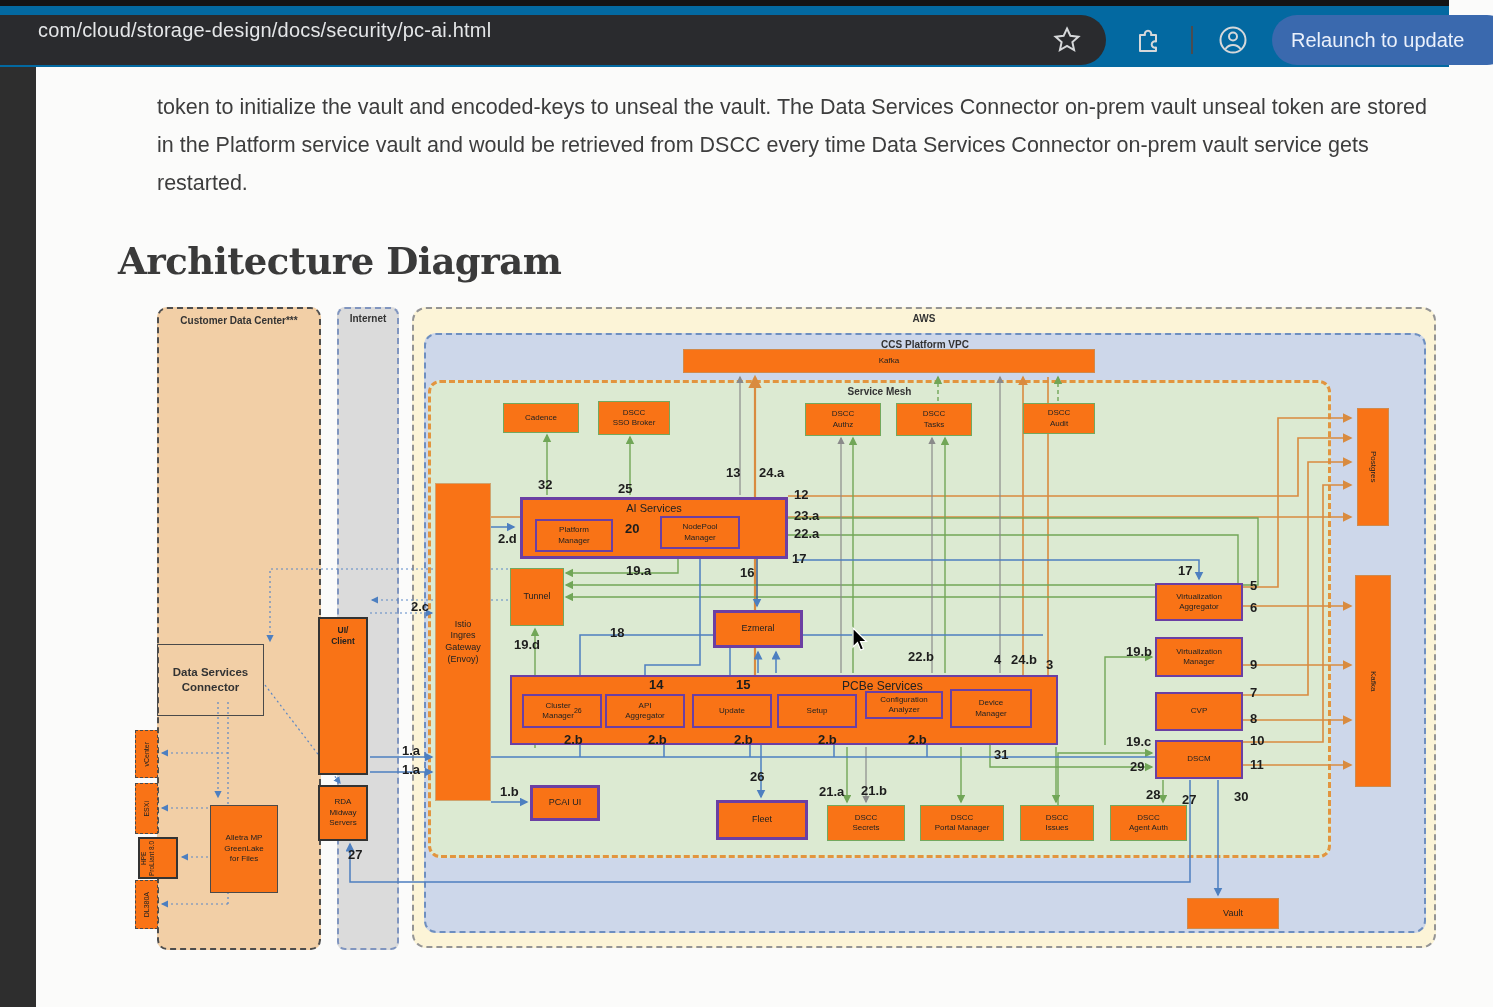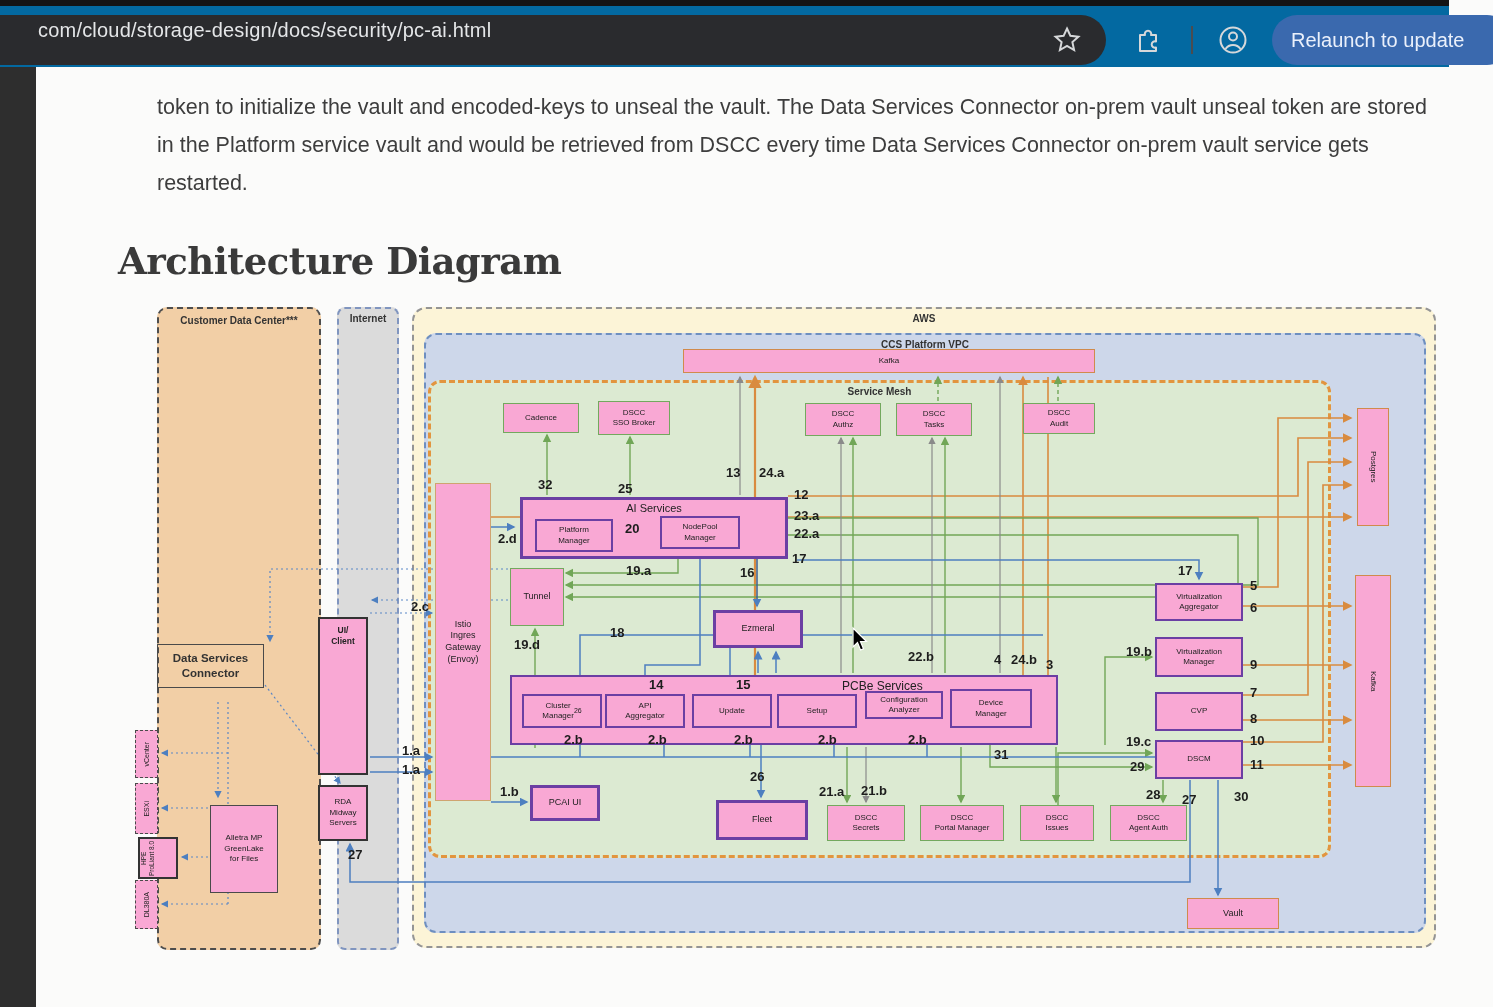--- a/index.html
+++ b/index.html
@@ -16,21 +16,21 @@
             padding-left:19px;box-sizing:border-box;}
   
   #sidestrip{position:absolute;left:0;top:67px;width:36px;height:940px;background:#2e2e2e;}
   #para{position:absolute;left:157px;top:66px;width:1272px;font-size:21.5px;line-height:38px;color:#3d3d3d;}
   #heading{position:absolute;left:118px;top:214px;font-family:"DejaVu Serif",serif;font-weight:bold;
            font-size:37px;color:#3a3a3a;letter-spacing:-.5px;}
   
   #diagram{position:absolute;left:118px;top:295px;width:1296px;height:660px;font-family:"Liberation Sans",sans-serif;}
   .zone{position:absolute;box-sizing:border-box;margin-left:24px;}
   .zlabel{position:absolute;left:50%;transform:translateX(-50%);top:4px;font-size:10px;font-weight:bold;color:#333;white-space:nowrap;}
-  .b{position:absolute;background:#f9a8d4;box-sizing:border-box;display:flex;align-items:center;justify-content:center;
+  .b{position:absolute;background:#f97316;box-sizing:border-box;display:flex;align-items:center;justify-content:center;
      text-align:center;font-size:8px;color:#222;line-height:1.3;white-space:pre-line;}
   .green{border:1.5px solid #73a85e}
   .purple{border:3px solid #6b3fa3}
   .purple2{border:2.5px solid #6b3fa3}
   .orangeb{border:1.5px solid #d08a4c}
   .dark{border:1.5px solid #4a4a4a}
   .dashedb{border:1.5px dashed #4a4a4a}
   .vccw{writing-mode:vertical-rl;transform:rotate(180deg);font-size:7px;}
   .vcw{writing-mode:vertical-rl;font-size:8px;}
   .lbl{position:absolute;font-size:13px;font-weight:bold;color:#1d1d1d;white-space:nowrap;}
@@ -244,21 +244,21 @@
     <div class="b purple2" style="left:1037px;top:445px;width:88px;height:39px">DSCM</div>
 
     <div class="b orangeb" style="left:1239px;top:113px;width:32px;height:118px">
       <span class="vcw">Postgres</span>
     </div>
     <div class="b orangeb" style="left:1237px;top:280px;width:36px;height:212px">
       <span class="vcw">Kafka</span>
     </div>
     <div class="b orangeb" style="left:1069px;top:603px;width:92px;height:31px;font-size:9px">Vault</div>
 
-    <div class="b dark" style="left:39px;top:349px;width:107px;height:44px;background:transparent;font-size:11.5px;font-weight:bold;color:#333">Data Services
+    <div class="b dark" style="left:39px;top:349px;width:107px;height:72px;background:transparent;font-size:11.5px;font-weight:bold;color:#333">Data Services
 Connector</div>
     <div class="b dashedb" style="left:17px;top:435px;width:23px;height:48px">
       <span class="vccw">vCenter</span>
     </div>
     <div class="b dashedb" style="left:17px;top:488px;width:23px;height:51px">
       <span class="vccw">ESXi</span>
     </div>
     <div class="b" style="left:20px;top:542px;width:40px;height:42px;border:2px solid #333">
       <span class="vccw" style="font-size:6.5px;white-space:normal;width:38px">HPE ProLiant 8.0</span>
     </div>

